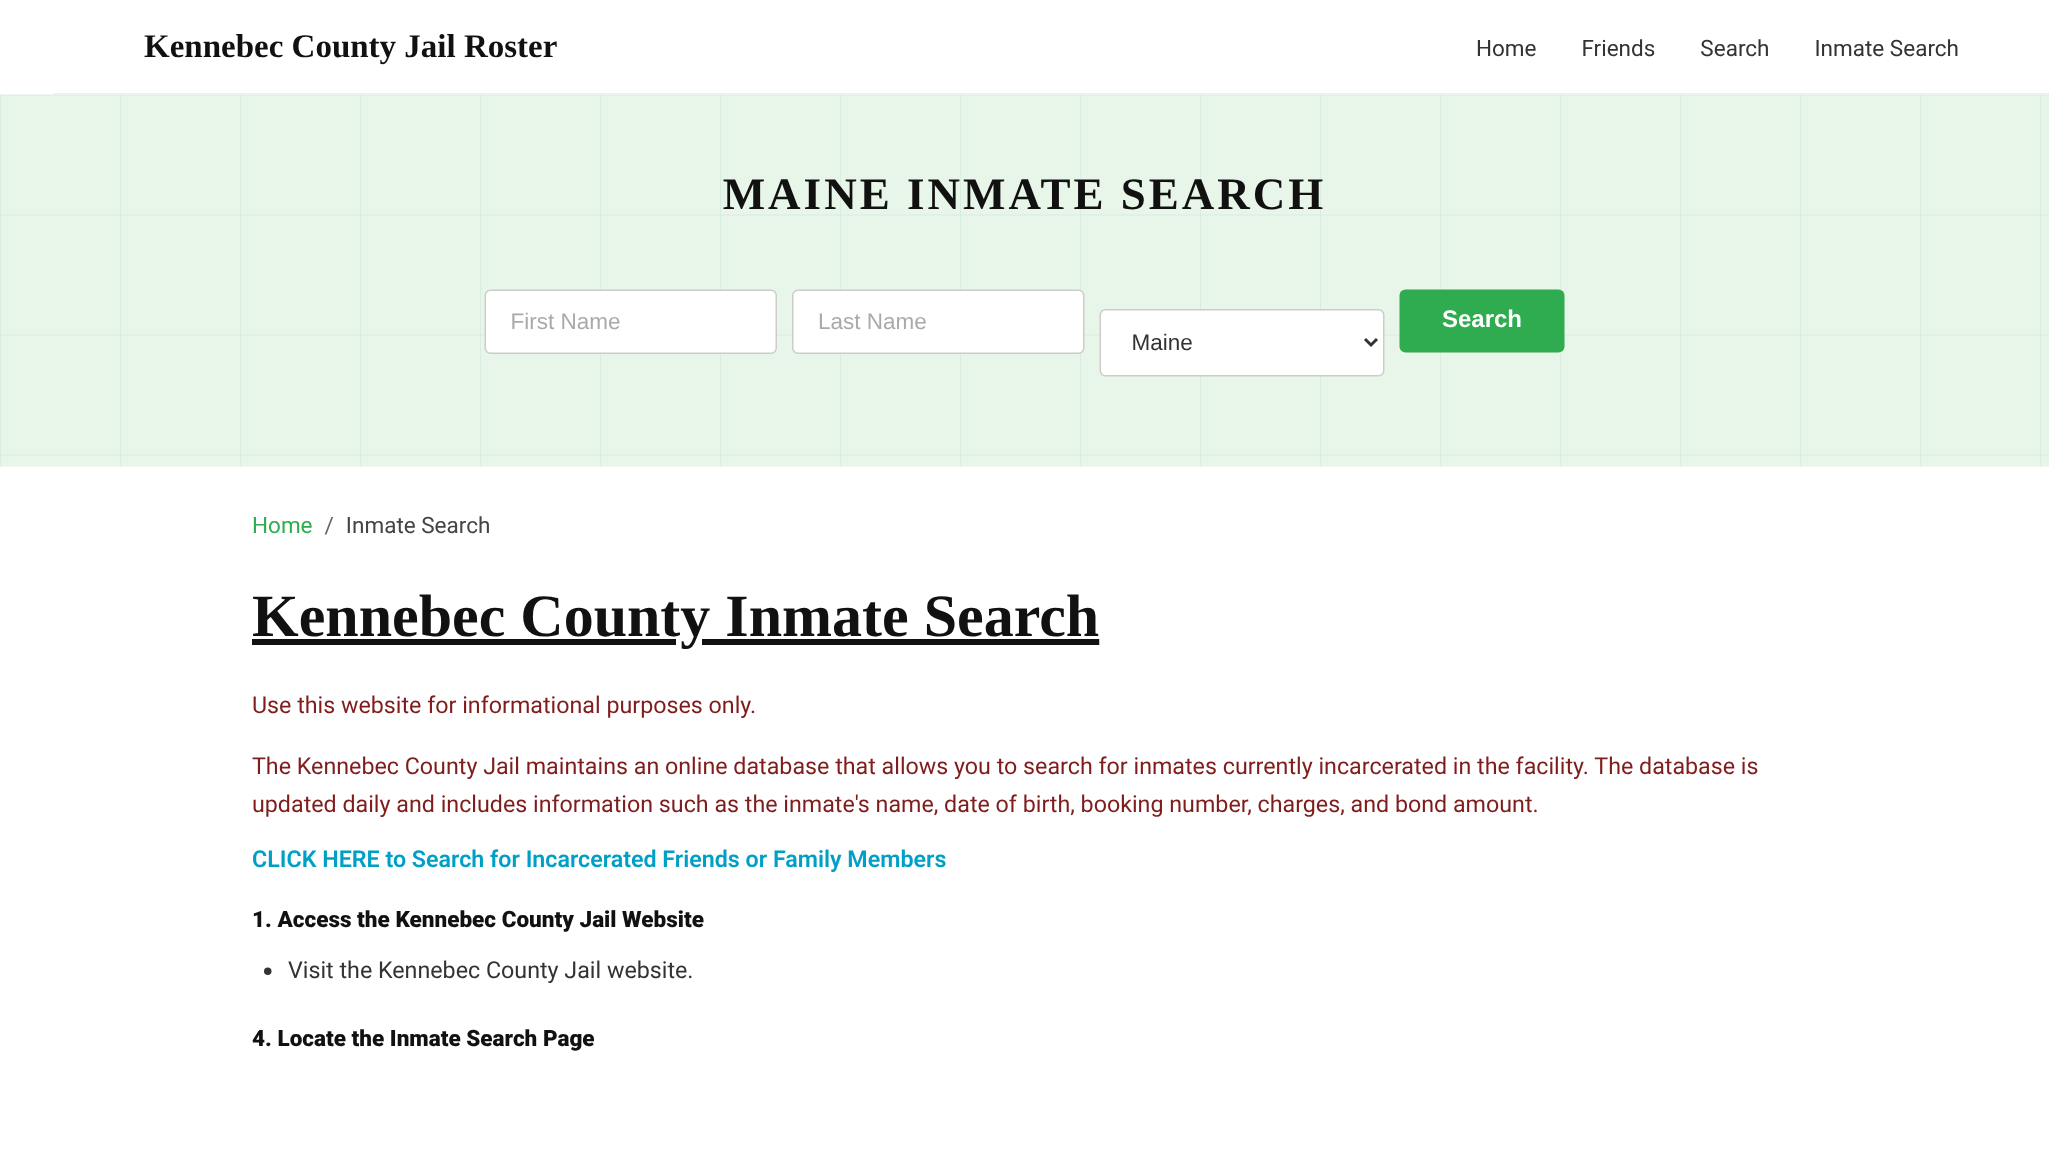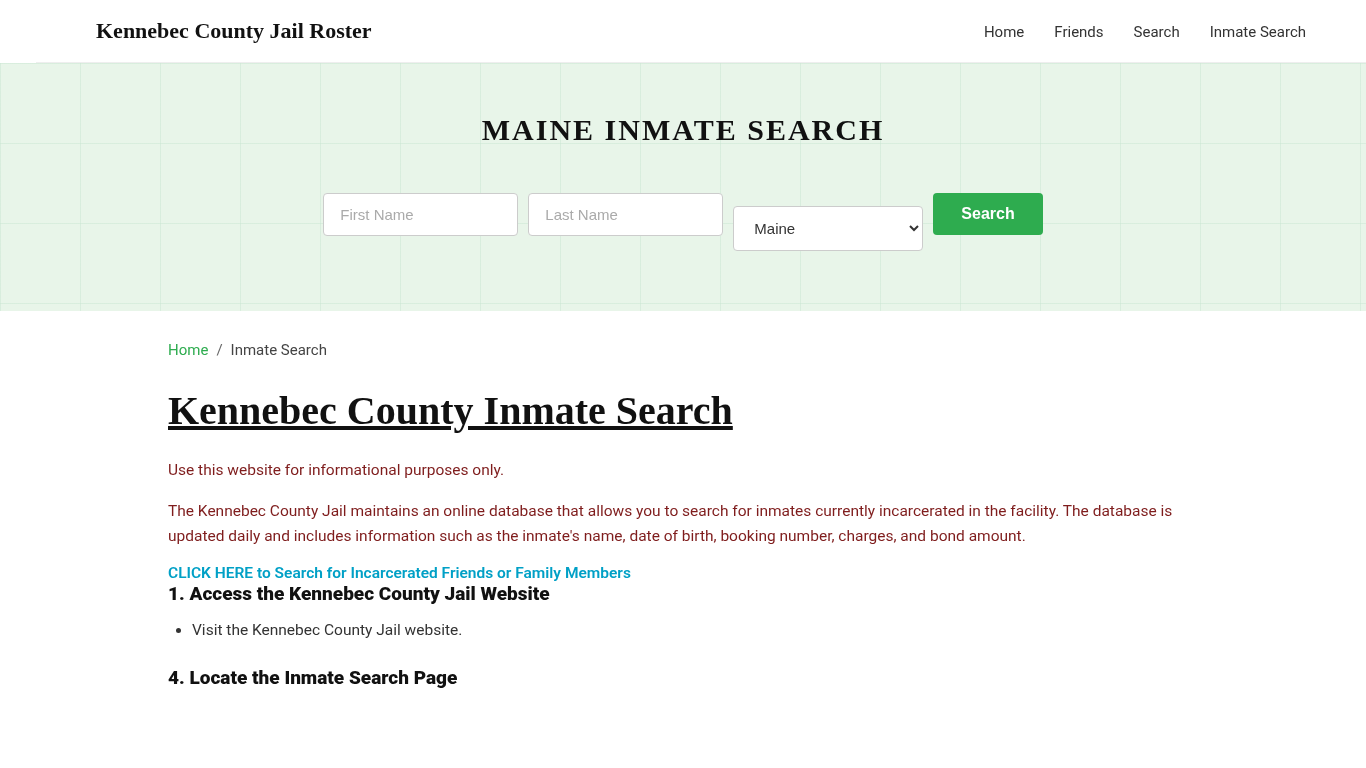--- a/index.html
+++ b/index.html
@@ -145,25 +145,26 @@
       margin-bottom: 16px;
     }
 
     
     .click-here-link {
       color: #00a0c6;
       text-decoration: none;
       font-size: 15.5px;
       font-weight: 600;
       display: block;
+      margin-bottom: 22px;
     }
 
     
     .step-heading {
-      font-size: 19px;
+      font-size: 15px;
       font-weight: 900;
       color: #111;
       margin-bottom: 12px;
     }
 
     .step-list {
       list-style: disc;
       margin-left: 24px;
       margin-bottom: 22px;
     }

